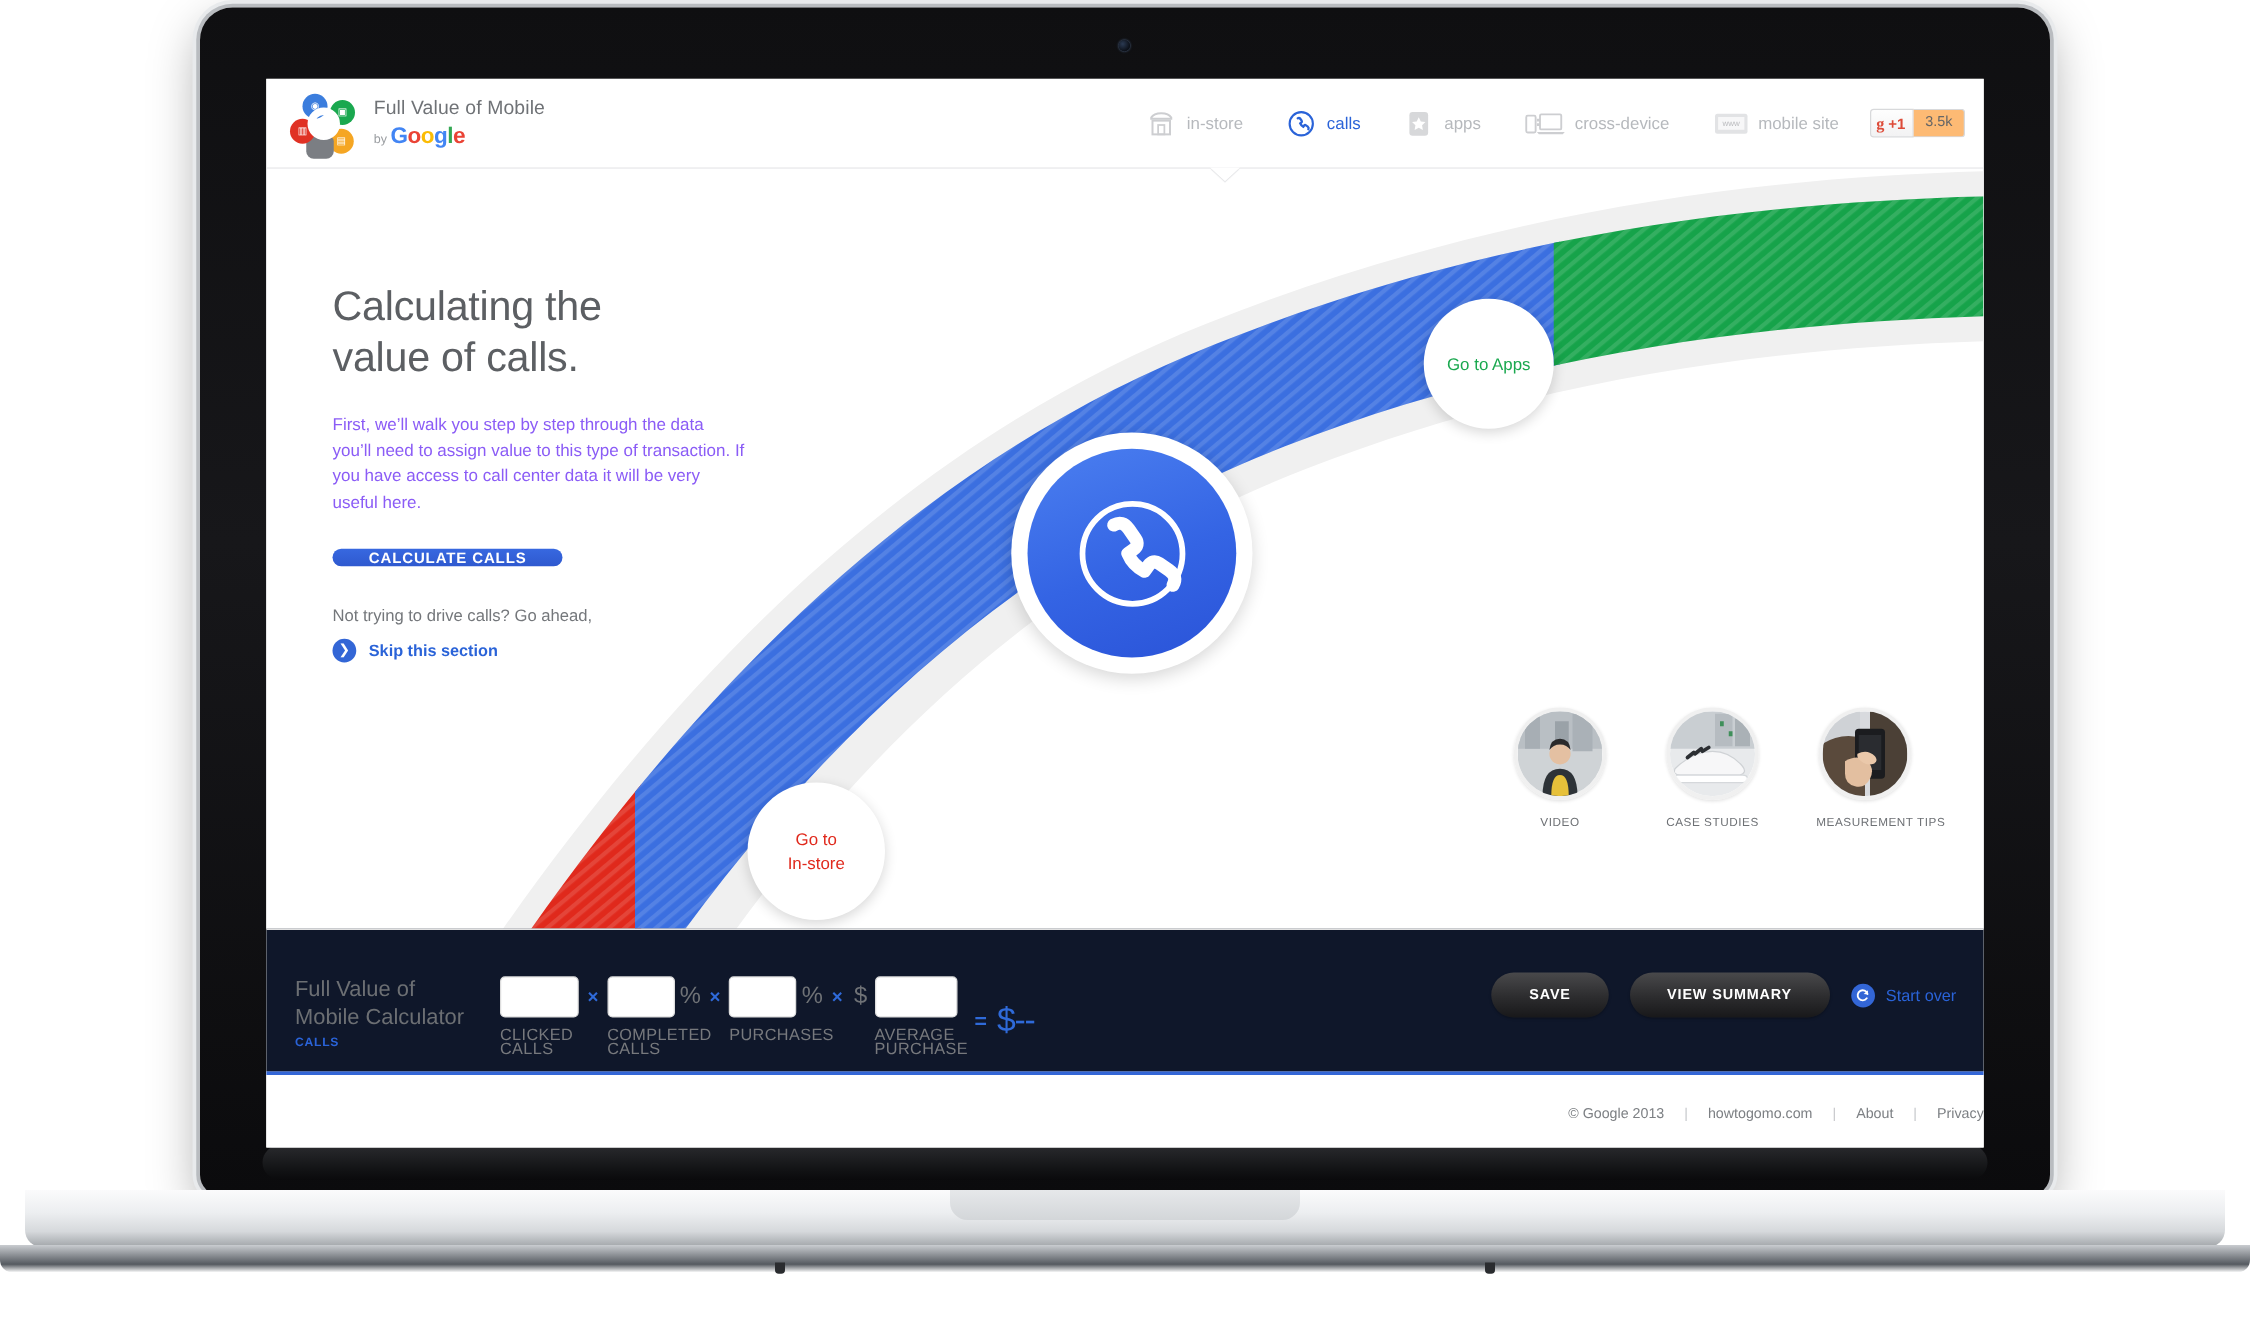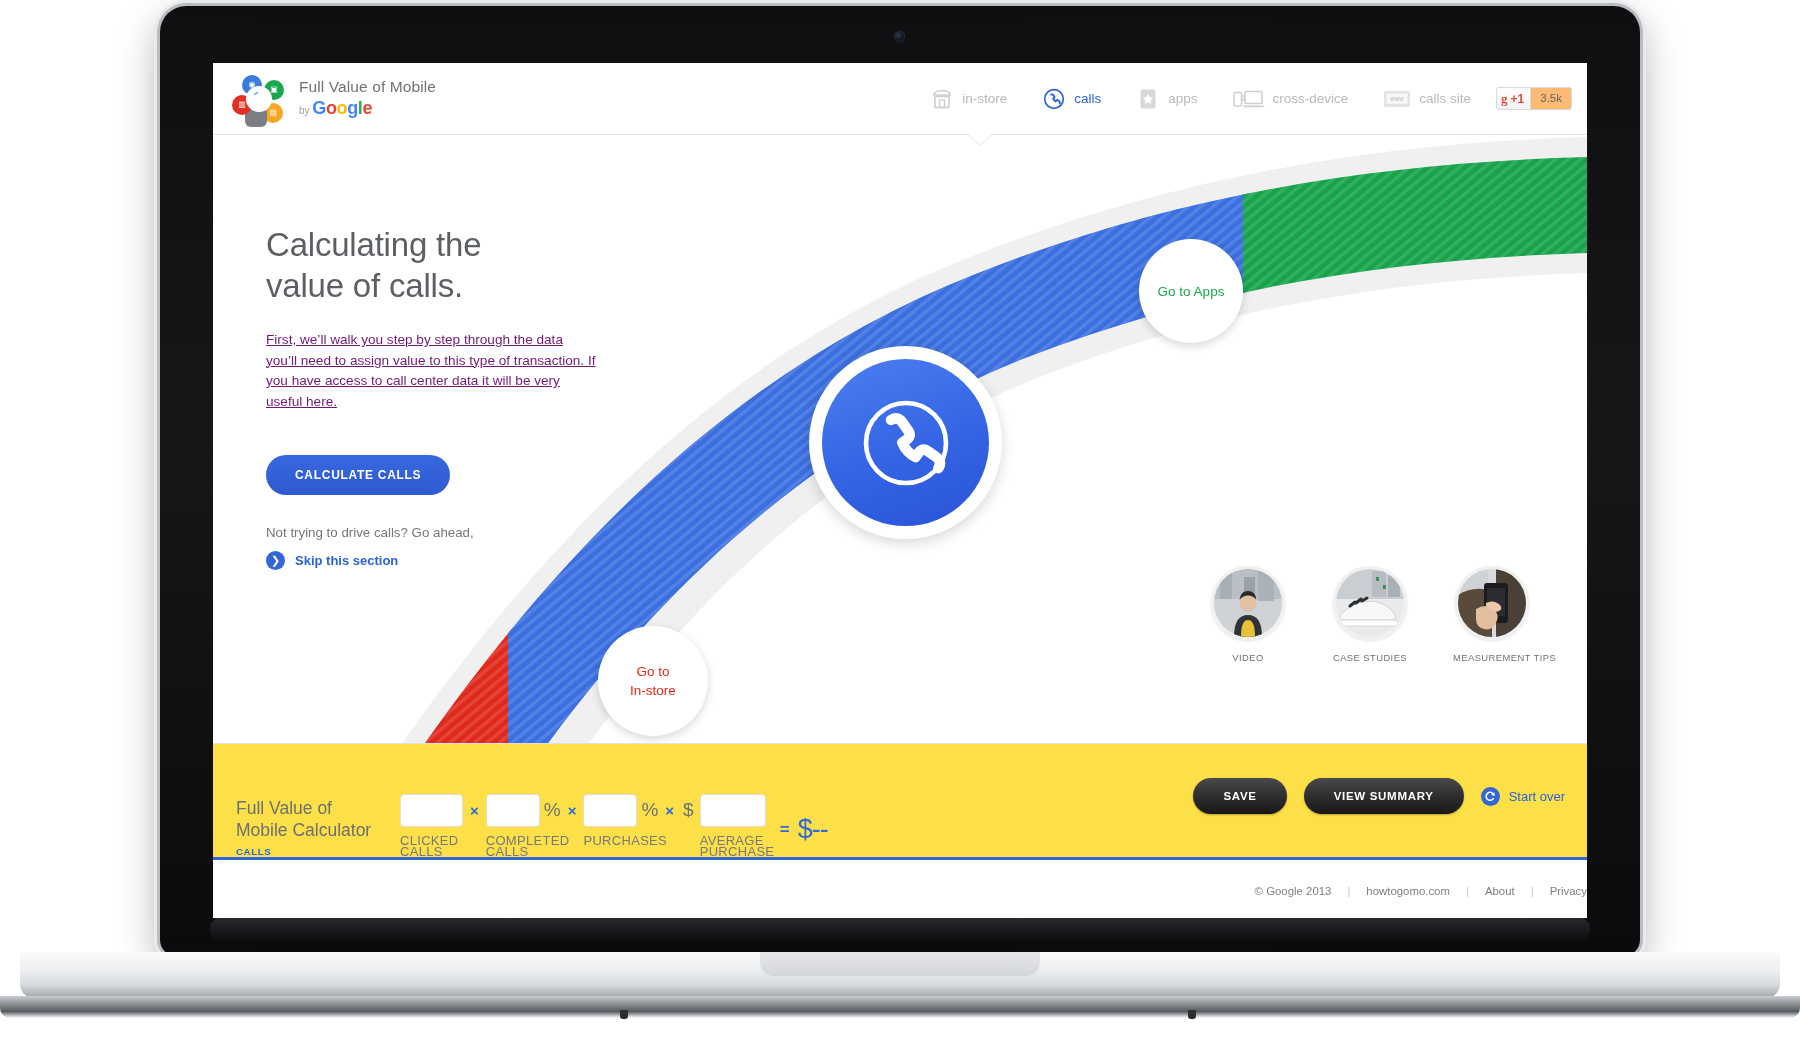--- a/index.html
+++ b/index.html
@@ -253,36 +253,35 @@
   }
   #headline {
     font-size: 33px;
     line-height: 41px;
     color: #5c5f63;
     font-weight: normal;
     margin: 0;
     letter-spacing: -0.2px;
   }
   #subcopy {
-    margin: 24px 0 16px 0;
+    margin: 24px 0 0 0;
     font-size: 13.6px;
     line-height: 20.5px;
-    color: #701a75;
+    color: #8b5cf6;
     width: 330px;
-    text-decoration: underline;
   }
   #cta {
     display: inline-block;
     margin-top: 27px;
     background: linear-gradient(180deg,#3768e0 0%, #2f59cf 100%);
     color: #fff;
     font-size: 12px;
     font-weight: bold;
     letter-spacing: .7px;
-    padding: 13px 29px;
+    padding: 0 29px;
     border-radius: 22px;
     border: none;
     cursor: pointer;
   }
   #skip-note {
     margin-top: 30px;
     font-size: 13.3px;
     color: #74777b;
   }
   #skip-row {
@@ -375,24 +374,24 @@
     font-size: 9.4px;
     letter-spacing: .45px;
     color: #6e7175;
     white-space: nowrap;
   }
 
   
   #calcbar {
     position: relative;
     height: 113px;
-    background: #fde047;
+    background: #0f172a;
     border-top: 1px solid #e1e1e1;
     display: flex;
-    align-items: flex-end;
+    align-items: center;
   }
   #calc-title {
     margin: 19px 0 0 23px;
     width: 150px;
     flex: none;
   }
   #calc-title-1, #calc-title-2 {
     font-size: 17.5px;
     color: #6c6f73;
     line-height: 22px;
@@ -585,21 +584,21 @@
           </svg>
           <span class="nav-label">cross-device</span>
         </div>
 
         <div class="nav-item">
           <svg class="nav-ico" viewBox="0 0 30 26" style="width:30px">
             <rect x="2" y="5" width="26" height="16" rx="2" fill="#e2e3e5"></rect>
             <rect x="4.5" y="7.6" width="21" height="10.2" fill="#f7f7f8"></rect>
             <text x="15" y="15" font-size="6.4" fill="#b9babd" text-anchor="middle" font-family="Liberation Sans, sans-serif">www</text>
           </svg>
-          <span class="nav-label">calls site</span>
+          <span class="nav-label">mobile site</span>
         </div>
 
         <div id="plusone">
           <div id="po-btn">
             <span id="po-g">g</span>
             <span id="po-plus">+1</span>
           </div>
           <div id="po-count">3.5k</div>
         </div>
       </div>

